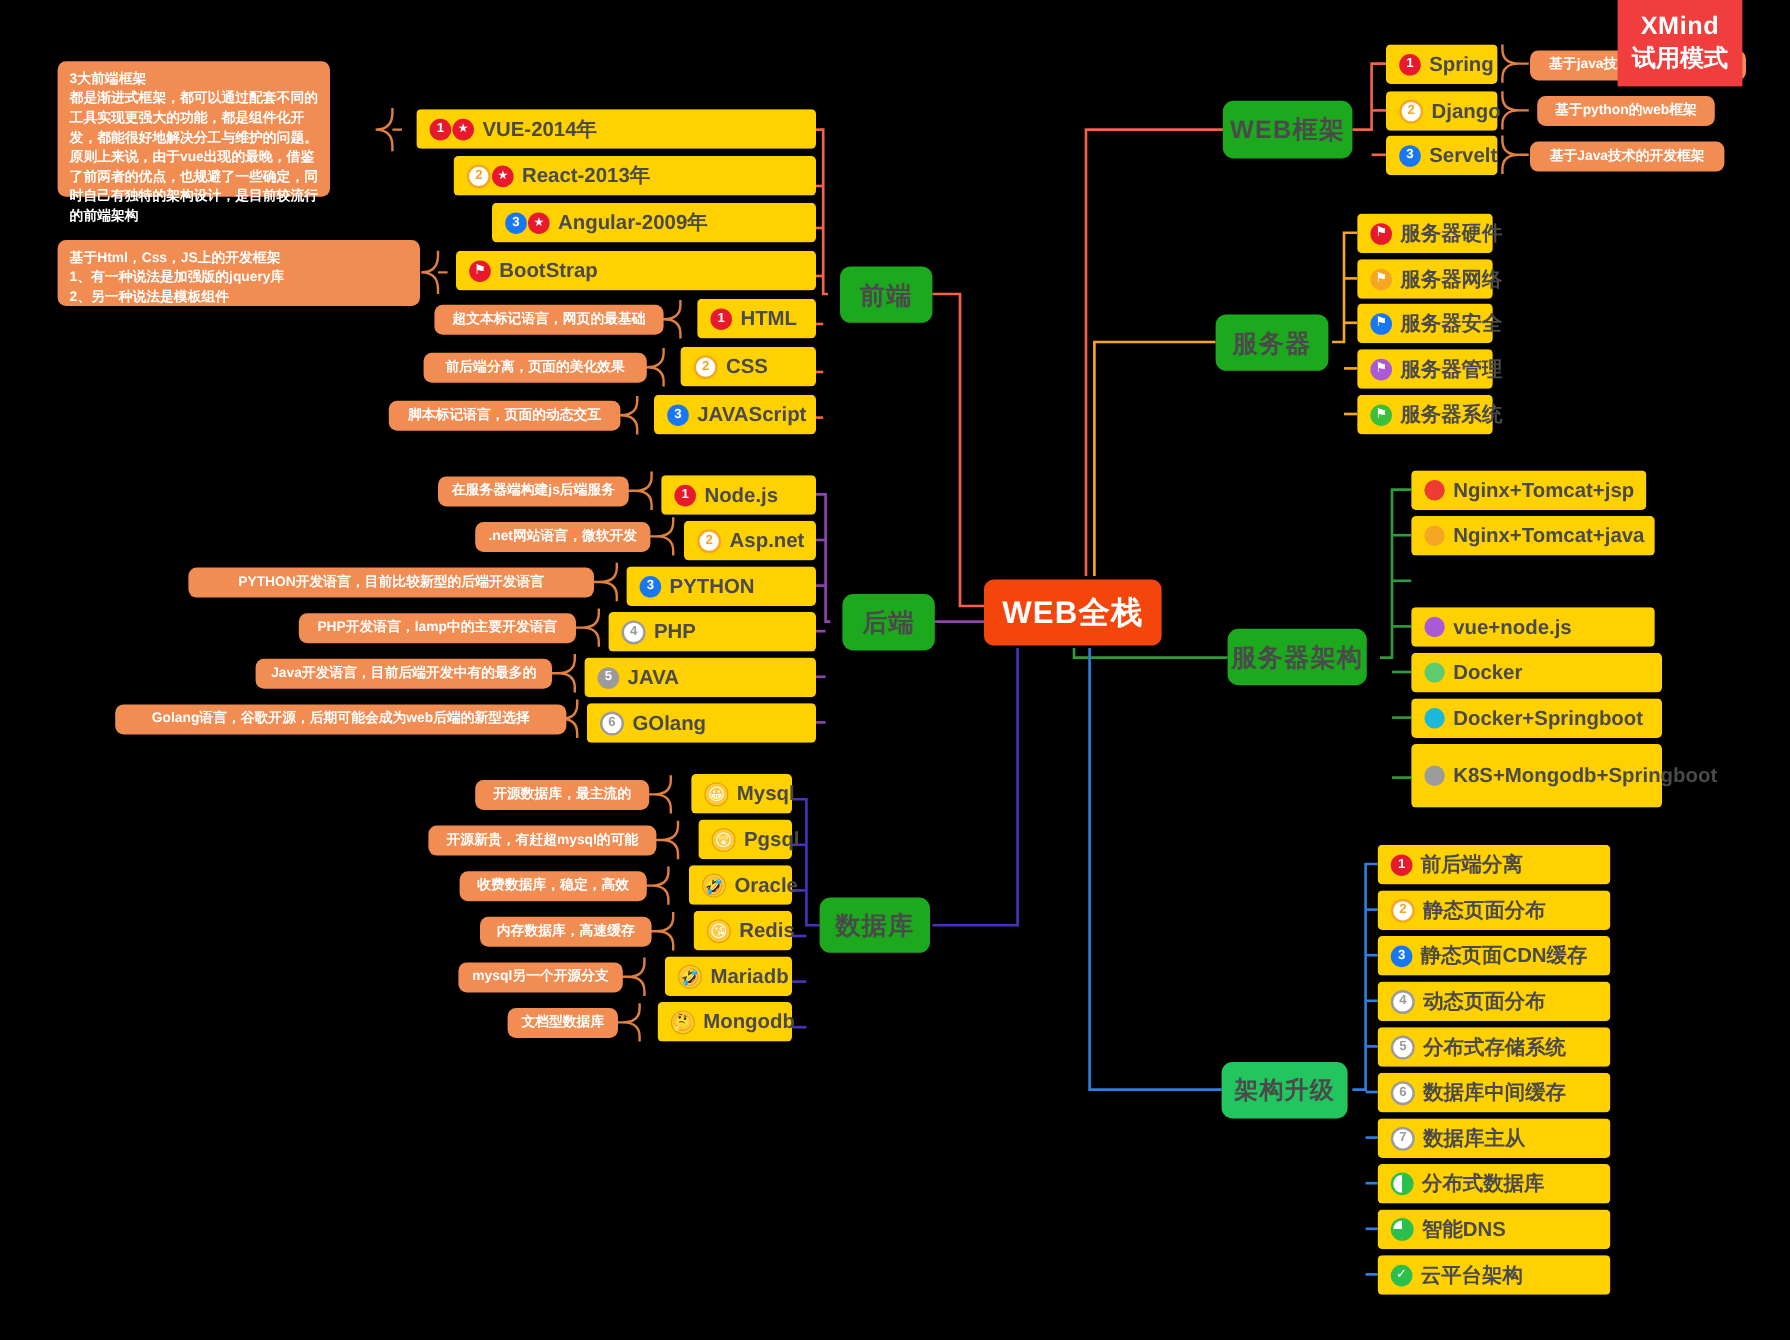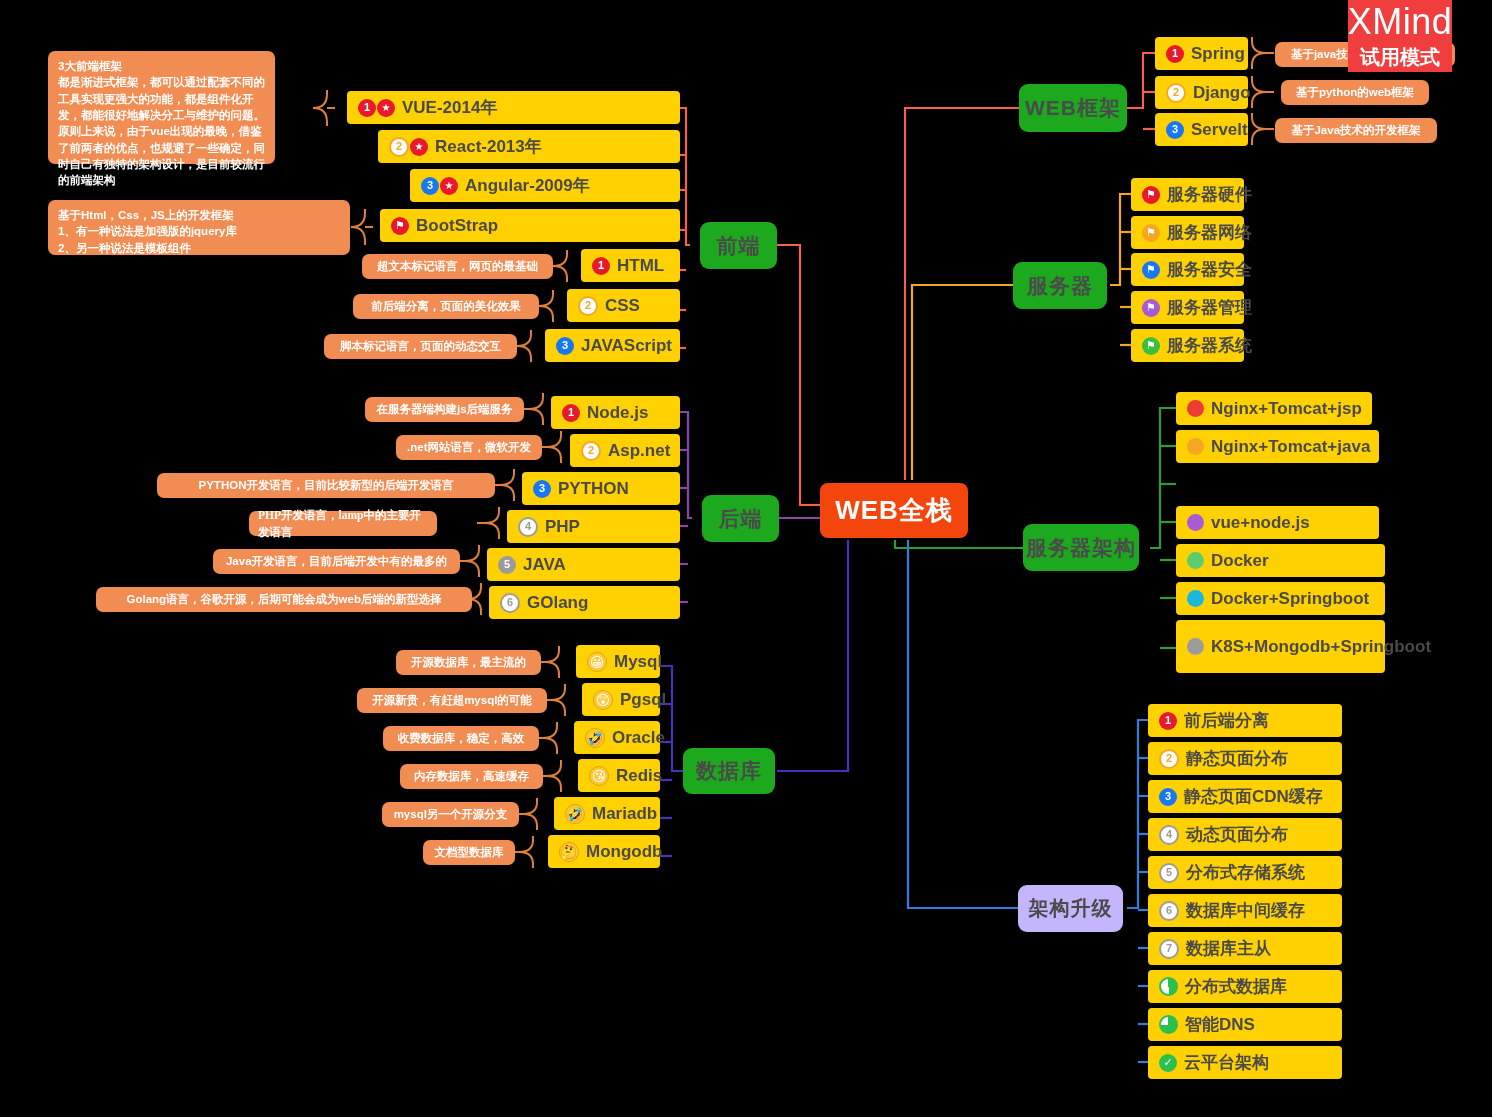--- a/index.html
+++ b/index.html
@@ -12,21 +12,21 @@
   .node{position:absolute;box-sizing:border-box;display:flex;align-items:center;
         border-radius:4px;white-space:nowrap;}
   .topic{background:#FFD100;color:#4a4a4a;font-weight:bold;font-size:17px;
          padding:5px 12px 5px 9px;border:2px solid transparent;}
   .topic .lbl{margin-left:7px;}
   .topic.wrap{white-space:normal;line-height:1.15;}
 
   
   .branch{background:#1DA91D;color:#4a4a4a;font-weight:bold;font-size:21px;
           justify-content:center;border-radius:9px;letter-spacing:1px;}
-  .branch.light{background:#c4b5fd;font-size:20px;}
+  .branch.light{background:#22c55e;font-size:20px;}
 
   
   .central{background:#F4460C;color:#fff;font-weight:bold;font-size:26px;
            justify-content:center;border-radius:8px;letter-spacing:1px;}
 
   
   .note{position:absolute;box-sizing:border-box;background:#F18C52;color:#fff;
         border-radius:7px;font-size:11.5px;font-weight:bold;line-height:1.45;
         padding:5px 9px;display:flex;align-items:center;}
   .note.block{display:block;line-height:1.42;padding:7px 10px;font-size:11.5px;}
@@ -59,21 +59,21 @@
   .ic.flag-purple{background:#A95BD6;}
   .ic.flag-green{background:#3DBF3D;}
   .ic.half{background:conic-gradient(#2BBF4E 0 50%, #fff 50% 100%);border:2px solid #2BBF4E;width:15px;height:15px;}
   .ic.pie{background:conic-gradient(#2BBF4E 0 75%, #fff 75% 100%);border:2px solid #2BBF4E;width:15px;height:15px;}
   .ic.check{background:#2BBF4E;font-size:11px;}
   .icpair{display:inline-flex;gap:1px;align-items:center;flex:0 0 auto;}
 
   
   #xmind{position:absolute;background:#F03E3E;display:flex;flex-direction:column;
          align-items:center;justify-content:center;color:#fff;}
-  #xmind .a{font-size:36px;font-weight:normal;letter-spacing:.5px;}
+  #xmind .a{font-size:21px;font-weight:bold;letter-spacing:.5px;}
   #xmind .b{font-size:20px;font-weight:bold;margin-top:1px;}
 </style>
 </head>
 <body>
 
 <div id="canvas">
 
   <svg class="links" viewBox="0 0 1492 1117">
     <g fill="none" stroke-width="2.2">
 
@@ -259,21 +259,21 @@
     <span class="lbl">JAVA</span>
   </div>
   <div class="node topic" style="left:489px;top:586px;width:191px;height:33px;">
     <span class="ic o ring-gray">6</span>
     <span class="lbl">GOlang</span>
   </div>
 
   <div class="note" style="left:365px;top:397px;width:159px;height:25px;justify-content:center;">在服务器端构建js后端服务</div>
   <div class="note" style="left:396px;top:435px;width:146px;height:25px;justify-content:center;">.net网站语言，微软开发</div>
   <div class="note" style="left:157px;top:473px;width:338px;height:25px;justify-content:center;">PYTHON开发语言，目前比较新型的后端开发语言</div>
-  <div class="note" style="left:249px;top:511px;width:188px;height:25px;justify-content:center;font-family:Liberation Serif, serif;">PHP开发语言，lamp中的主要开发语言</div>
+  <div class="note" style="left:249px;top:511px;width:231px;height:25px;justify-content:center;">PHP开发语言，lamp中的主要开发语言</div>
   <div class="note" style="left:213px;top:549px;width:247px;height:25px;justify-content:center;">Java开发语言，目前后端开发中有的最多的</div>
   <div class="note" style="left:86px;top:587px;width:376px;height:25px;justify-content:center;margin-left:10px;">Golang语言，谷歌开源，后期可能会成为web后端的新型选择</div>
 
   <div class="node branch" style="left:683px;top:748px;width:92px;height:46px;">数据库</div>
 
   <div class="node topic" style="left:576px;top:645px;width:84px;height:33px;">
     <span class="ic emoji">😀</span>
     <span class="lbl">Mysql</span>
   </div>
   <div class="node topic" style="left:582px;top:683px;width:78px;height:33px;">

